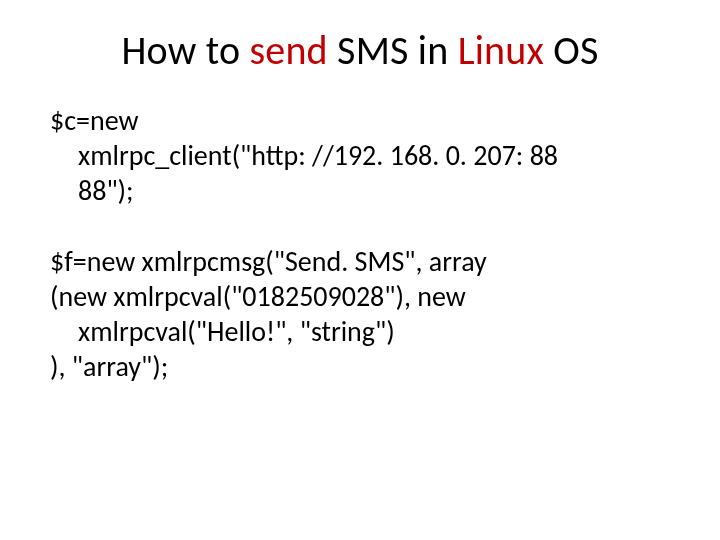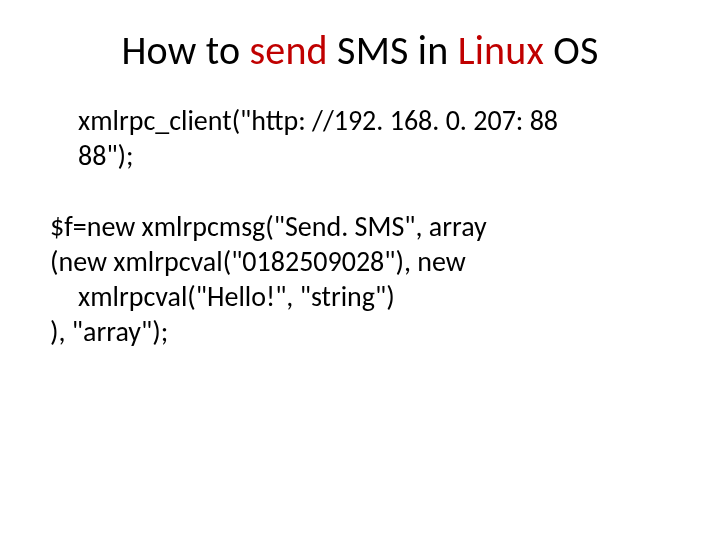--- a/index.html
+++ b/index.html
@@ -43,20 +43,21 @@
 </head>
 <body>
 
 <div class="slide">
 
   <h1 class="title">
     <span>How to </span><span class="red">send</span><span> SMS in </span><span class="red">Linux</span><span> OS</span>
   </h1>
 
   <div class="code-block">
+    <div class="line">$c=new</div>
     <div class="line indent">xmlrpc_client("http: //192. 168. 0. 207: 88</div>
     <div class="line indent">88");</div>
   </div>
 
   <div class="code-block">
     <div class="line">$f=new xmlrpcmsg("Send. SMS", array</div>
     <div class="line">(new xmlrpcval("0182509028"), new</div>
     <div class="line indent">xmlrpcval("Hello!", "string")</div>
     <div class="line">), "array");</div>
   </div>

